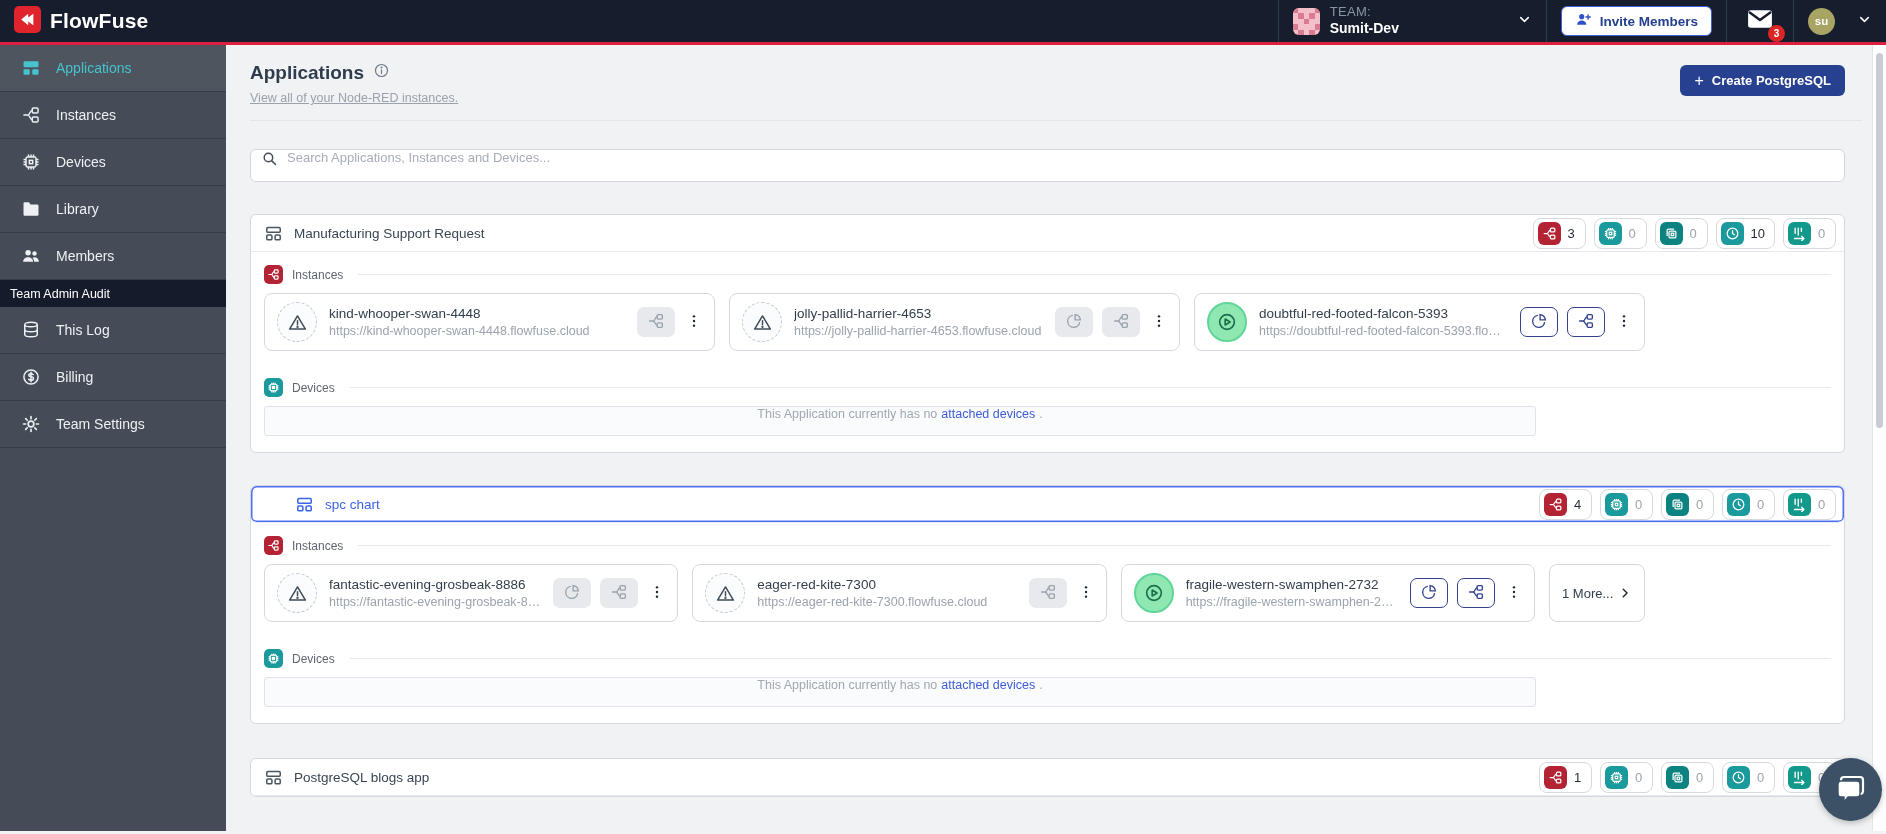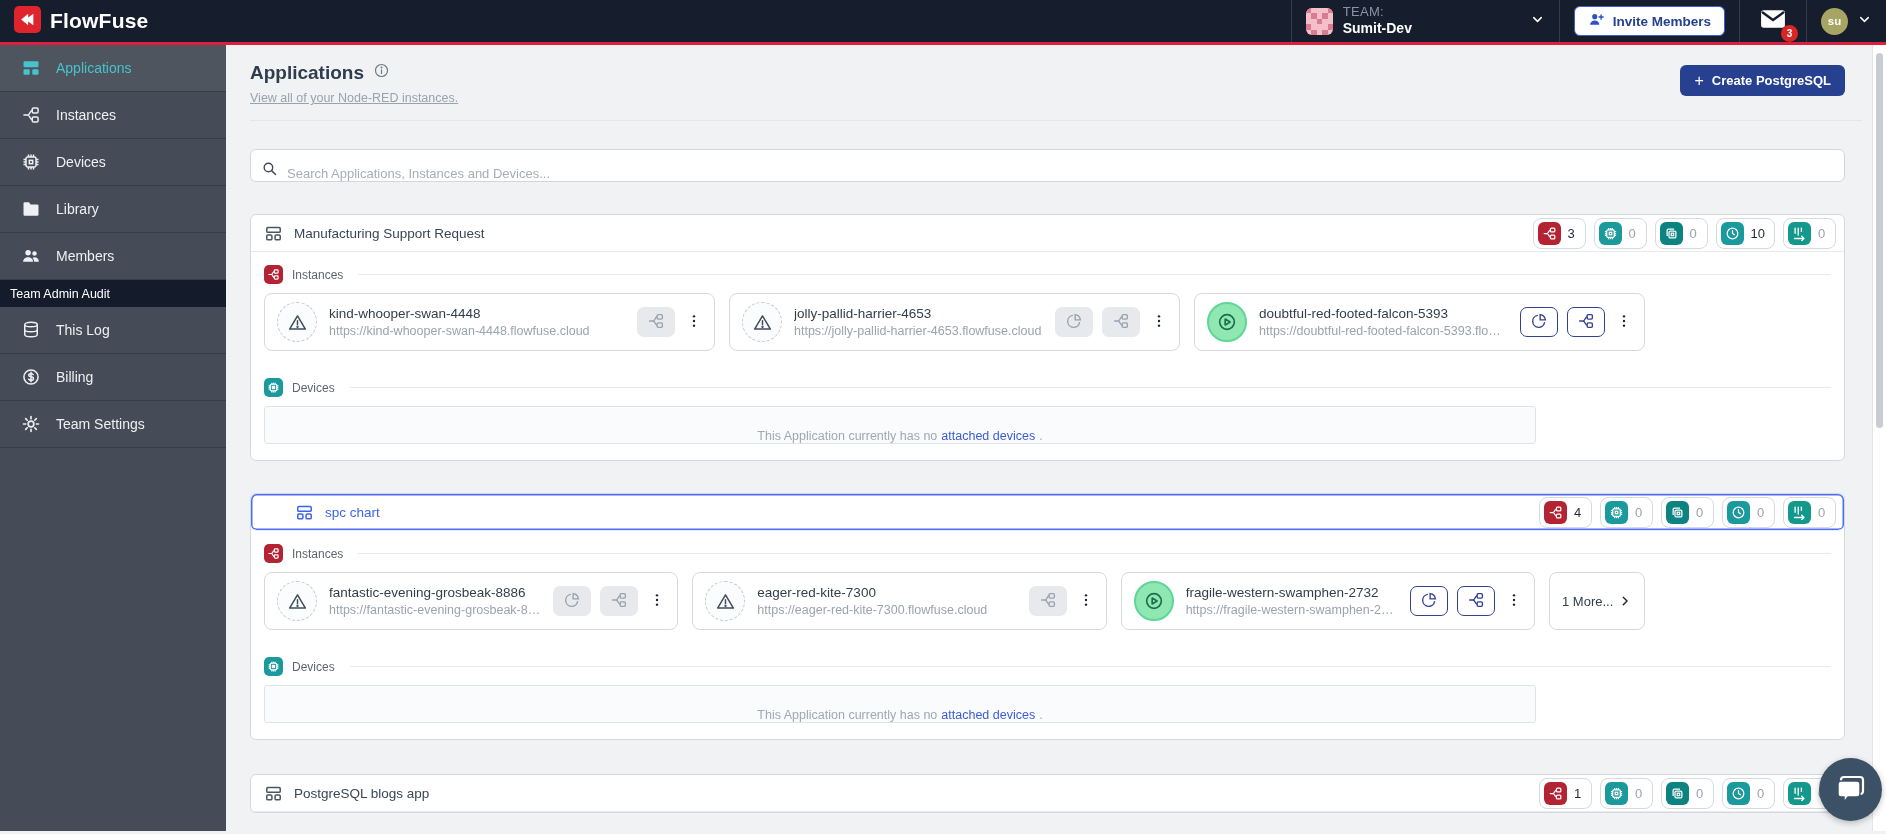--- a/index.html
+++ b/index.html
@@ -15,21 +15,21 @@
   .tb-section { display:flex; align-items:center; border-left:1px solid #313b4d; padding:0 14px; }
   .team-selector { width:268px; gap:10px; cursor:pointer; }
   .team-avatar { width:27px; height:27px; border-radius:6px; overflow:hidden; flex:none; }
   .team-text { display:flex; flex-direction:column; line-height:1.15; }
   .team-label { font-size:13px; color:#8a93a3; letter-spacing:.3px; }
   .team-name { font-size:14px; color:#fff; font-weight:600; }
   .tb-chev { margin-left:auto; color:#fff; }
   .invite-btn { display:flex; align-items:center; gap:8px; background:#fff; border:1.5px solid #3f5ed2; border-radius:6px; height:30px; padding:0 13px; color:#25418f; font-weight:700; font-size:13.5px; cursor:pointer; font-family:inherit; }
   .mail-wrap { position:relative; cursor:pointer; padding:4px 6px; }
   .mail-badge { position:absolute; right:-6px; bottom:-4px; width:17px; height:17px; border-radius:50%; background:#dc2626; color:#fff; font-size:10px; font-weight:700; display:grid; place-items:center; }
-  .avatar-section { gap:9px; }
+  .avatar-section { gap:22px; }
   .user-avatar { width:27px; height:27px; border-radius:50%; background:#a8a464; color:#fff; font-size:11.5px; font-weight:700; display:grid; place-items:center; }
 
   
   .body-row { display:flex; height:786px; position:relative; }
 
   
   .sidebar { width:226px; background:#454c57; flex:none; }
   .side-item { height:47px; display:flex; align-items:center; gap:15px; padding-left:21px; border-bottom:1px solid #363d47; color:#eef0f3; font-size:14px; cursor:pointer; }
   .side-item .ico { width:20px; height:20px; flex:none; display:grid; place-items:center; }
   .side-item.active { background:#4e555f; color:#46c3cd; }
@@ -37,21 +37,21 @@
 
   
   .main { flex:1; overflow:hidden; position:relative; }
   .main-header { display:flex; justify-content:space-between; align-items:flex-start; padding:17px 41px 0 24px; }
   .page-title { font-size:19px; font-weight:700; color:#2e3c4e; display:flex; align-items:center; gap:9px; }
   .page-subtitle { margin-top:7px; font-size:12.5px; color:#9aa2ad;text-decoration:underline; }
   .create-btn { display:flex; align-items:center; gap:8px; background:#27408f; color:#fff; border:none; border-radius:6px; height:31px; padding:0 14px; font-size:13px; font-weight:700; cursor:pointer; margin-top:3px; font-family:inherit; }
   .plus { font-size:16px; font-weight:400; line-height:1; }
   .header-divider { border-bottom:1px solid #e3e6ea; margin:15px 24px 0 24px; }
 
-  .search-box { margin:28px 41px 0 24px; height:33px; background:#fff; border:1px solid #d3d7dd; border-radius:6px; display:flex; align-items:flex-end; padding:0 10px; gap:9px; }
+  .search-box { margin:28px 41px 0 24px; height:33px; background:#fff; border:1px solid #d3d7dd; border-radius:6px; display:flex; align-items:flex-start; padding:0 10px; gap:9px; }
   .search-box input { border:none; outline:none; flex:1; font-size:13px; color:#374151; font-family:inherit; background:transparent; }
   .search-box input::placeholder { color:#a6adb8; }
 
   
   .app-card { margin:32px 41px 0 24px; background:#fff; border:1px solid #d5d9df; border-radius:6px; }
   .app-header { height:37px; display:flex; align-items:center; justify-content:space-between; padding:0 8px 0 13px; border-bottom:1px solid #e7eaee; cursor:pointer; }
   .app-header.selected { box-shadow:inset 0 0 0 1.5px #4d6ef3; border-radius:6px;padding-left:44px; }
   .app-title { display:flex; align-items:center; gap:11px; font-size:13.5px; font-weight:500; color:#3a4654; }
   .app-header.selected .app-title { color:#3b64e8; }
   .badges { display:flex; gap:8px; }
@@ -76,21 +76,21 @@
   .inst-name { font-size:13.5px; color:#333e4b; font-weight:500; white-space:nowrap; overflow:hidden; text-overflow:ellipsis; }
   .inst-url { font-size:12.5px; color:#9ba3ae; margin-top:3px; white-space:nowrap; overflow:hidden; text-overflow:ellipsis; }
   .actions { display:flex; align-items:center; gap:9px; margin-left:auto; flex:none; }
   .act-btn { width:38px; height:30px; border-radius:7px; display:grid; place-items:center; cursor:pointer; border:none; background:none; }
   .act-btn.disabled { background:#e7e9ec; color:#9aa2ad; }
   .act-btn.on { background:#fff; border:1.3px solid #33418f; color:#33418f; }
   .kebab-btn { width:20px; height:30px; display:grid; place-items:center; color:#1c2430; cursor:pointer; background:none; border:none; }
   .more-card { flex:0 0 96px; height:58px; border:1px solid #d5d9df; border-radius:8px; background:#fff; display:flex; align-items:center; justify-content:space-between; padding:0 12px; font-size:13px; color:#333e4b; cursor:pointer; }
 
   .devices-row { margin-top:27px; }
-  .devices-empty { width:1272px; margin-top:9px; height:38px; border:1px solid #e0e4e9; border-radius:3px; background:#fafbfc; display:flex; align-items:flex-end; justify-content:center; gap:4px; font-size:12.5px; color:#a0a8b2; }
+  .devices-empty { width:1272px; margin-top:9px; height:30px; border:1px solid #e0e4e9; border-radius:3px; background:#fafbfc; display:flex; align-items:flex-start; justify-content:center; gap:4px; font-size:12.5px; color:#a0a8b2; }
   .devices-empty a { color:#3c5bd6; text-decoration:none; cursor:pointer; }
 
   
   .scrollbar { position:absolute; right:0; top:0; width:14px; height:786px; background:#fff; border-left:1px solid #e2e5e9; }
   .scroll-thumb { position:absolute; left:3px; right:3px; top:8px; height:375px; background:#c9cdd3; border-radius:4px; cursor:pointer; }
   .chat-fab { position:absolute; right:4px; bottom:13px; width:63px; height:63px; border-radius:50%; background:#3d5166; display:grid; place-items:center; cursor:pointer; box-shadow:0 2px 6px rgba(0,0,0,.25); }
 </style>
 </head>
 <body>
 

